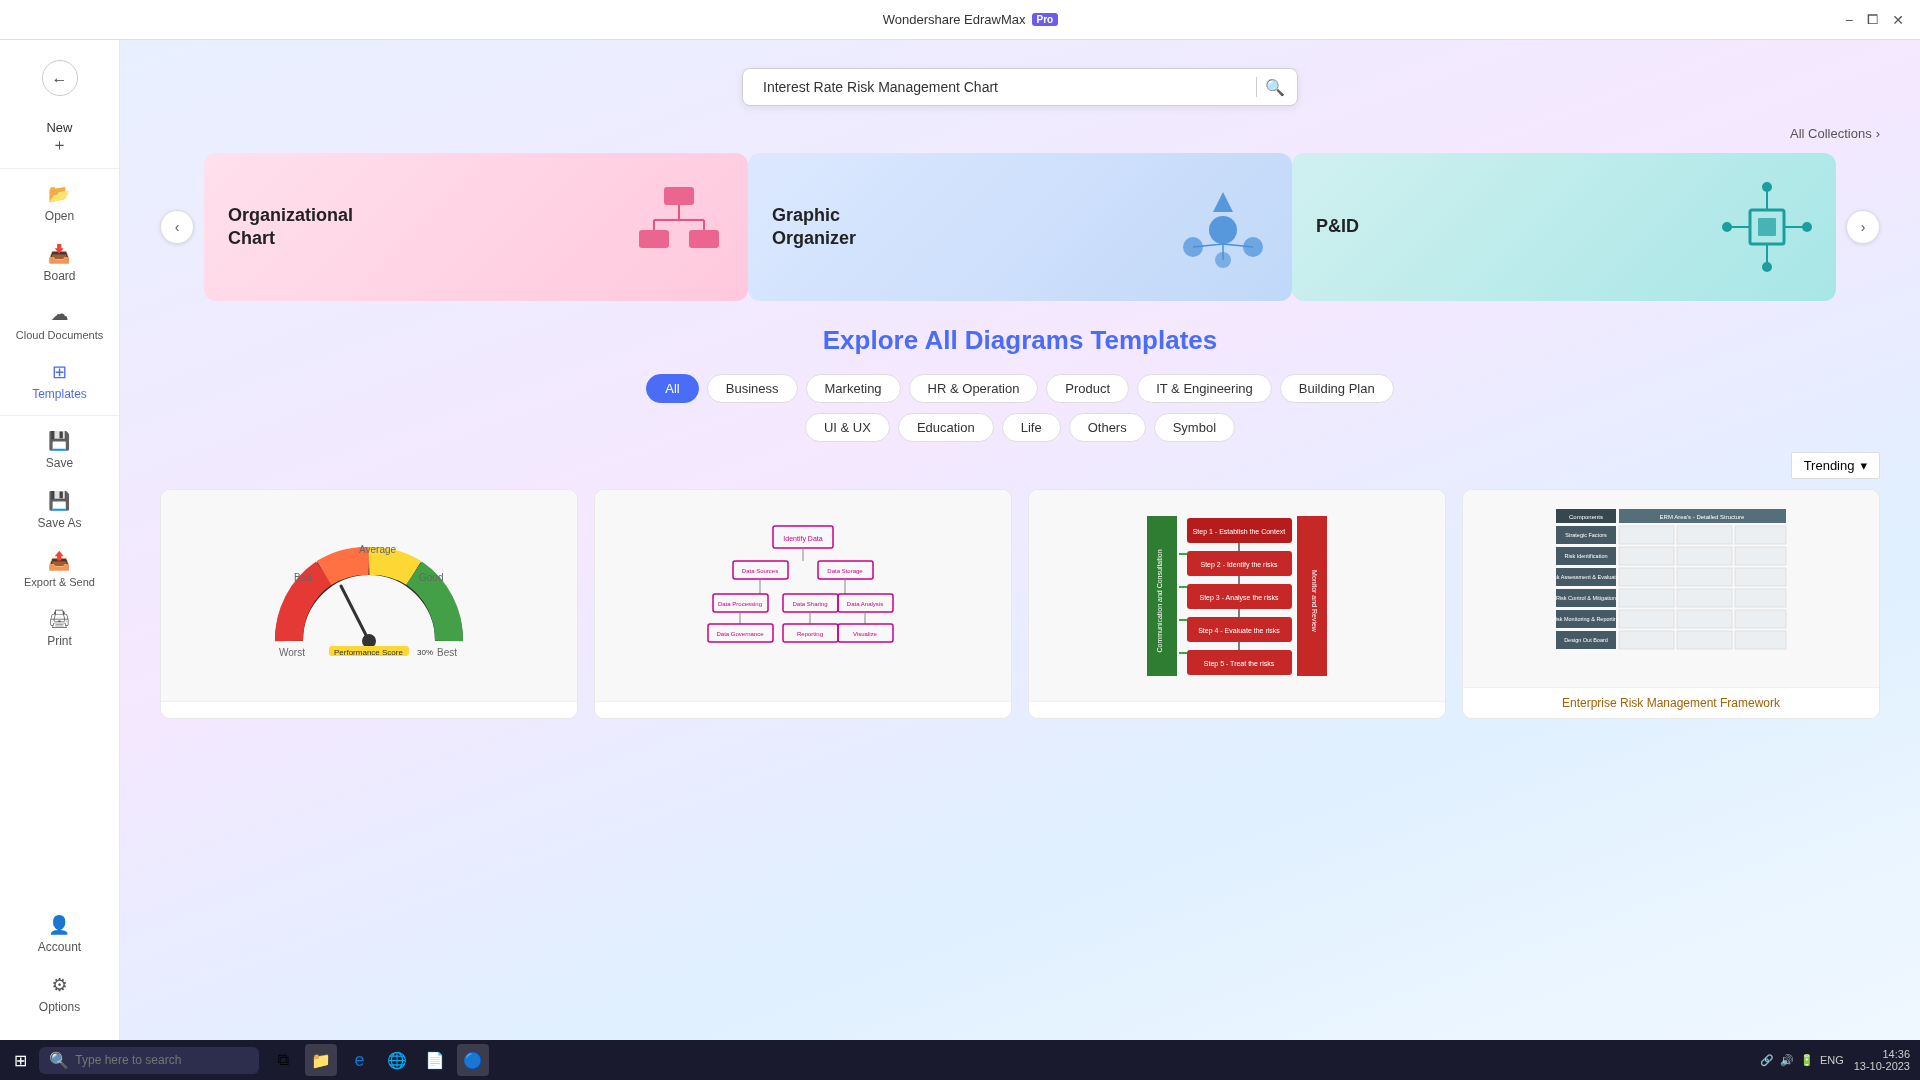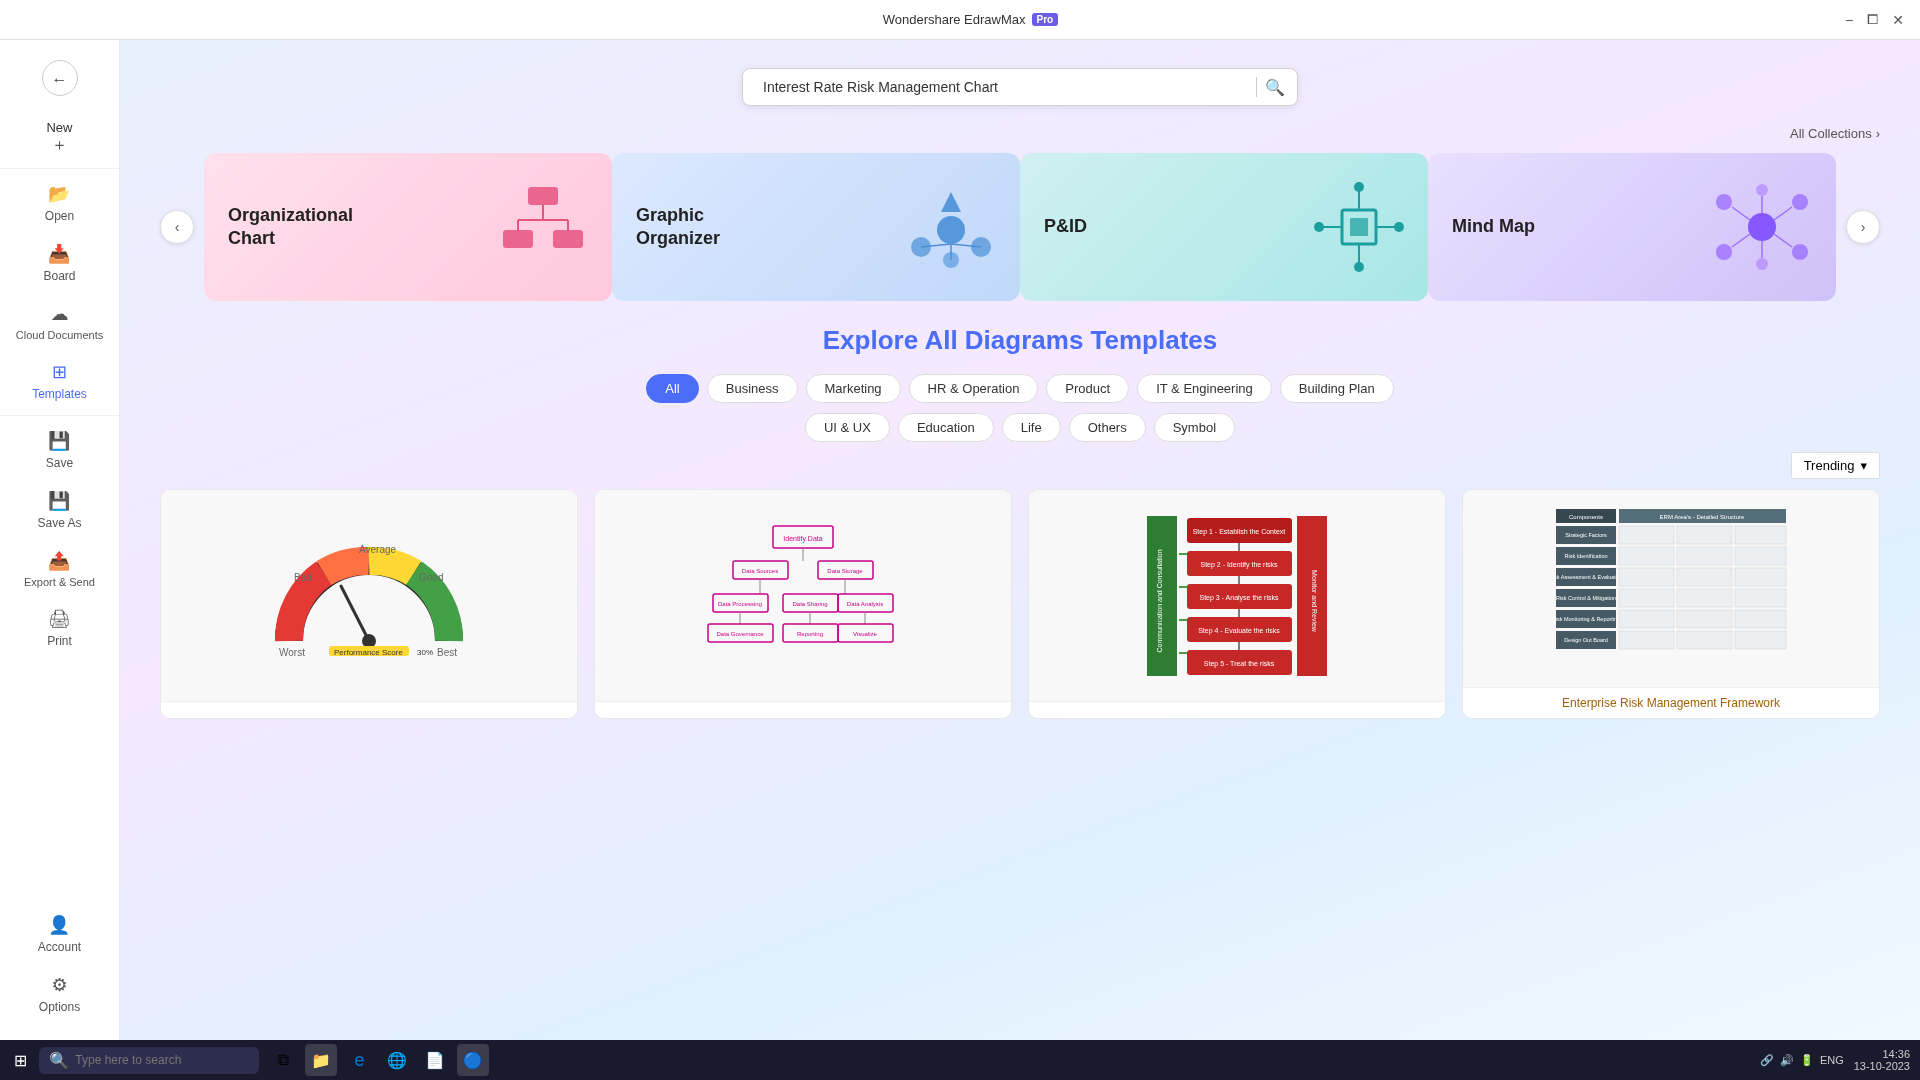--- a/index.html
+++ b/index.html
@@ -542,38 +542,20 @@
               <line x1="45" y1="62" x2="45" y2="85" stroke="#1a9e9e" stroke-width="2"></line>
               <line x1="5" y1="45" x2="28" y2="45" stroke="#1a9e9e" stroke-width="2"></line>
               <line x1="62" y1="45" x2="85" y2="45" stroke="#1a9e9e" stroke-width="2"></line>
               <circle cx="45" cy="5" r="5" fill="#1a9e9e"></circle>
               <circle cx="45" cy="85" r="5" fill="#1a9e9e"></circle>
               <circle cx="5" cy="45" r="5" fill="#1a9e9e"></circle>
               <circle cx="85" cy="45" r="5" fill="#1a9e9e"></circle>
             </svg>
           </div>
 
-          <div class="carousel-card purple">
-            <span class="carousel-card-title">Mind Map</span>
-            <svg class="mindmap-svg" viewBox="0 0 100 90">
-              <circle cx="50" cy="45" r="14" fill="#7c4dff" opacity="0.9"></circle>
-              <circle cx="12" cy="20" r="8" fill="#9c6fff" opacity="0.8"></circle>
-              <circle cx="88" cy="20" r="8" fill="#9c6fff" opacity="0.8"></circle>
-              <circle cx="12" cy="70" r="8" fill="#9c6fff" opacity="0.8"></circle>
-              <circle cx="88" cy="70" r="8" fill="#9c6fff" opacity="0.8"></circle>
-              <circle cx="50" cy="8" r="6" fill="#b388ff" opacity="0.7"></circle>
-              <circle cx="50" cy="82" r="6" fill="#b388ff" opacity="0.7"></circle>
-              <line x1="38" y1="38" x2="20" y2="25" stroke="#9c6fff" stroke-width="1.5"></line>
-              <line x1="62" y1="38" x2="80" y2="25" stroke="#9c6fff" stroke-width="1.5"></line>
-              <line x1="38" y1="52" x2="20" y2="65" stroke="#9c6fff" stroke-width="1.5"></line>
-              <line x1="62" y1="52" x2="80" y2="65" stroke="#9c6fff" stroke-width="1.5"></line>
-              <line x1="50" y1="31" x2="50" y2="14" stroke="#9c6fff" stroke-width="1.5"></line>
-              <line x1="50" y1="59" x2="50" y2="76" stroke="#9c6fff" stroke-width="1.5"></line>
-            </svg>
-          </div>
 
         </div>
         <button class="carousel-btn">›</button>
       </div>
     </div>
 
     <div class="explore-section">
       <h2 class="explore-title">
         <span>Explore </span>
         <span style="color:#4a6cf7;">All Diagrams Templates</span>

